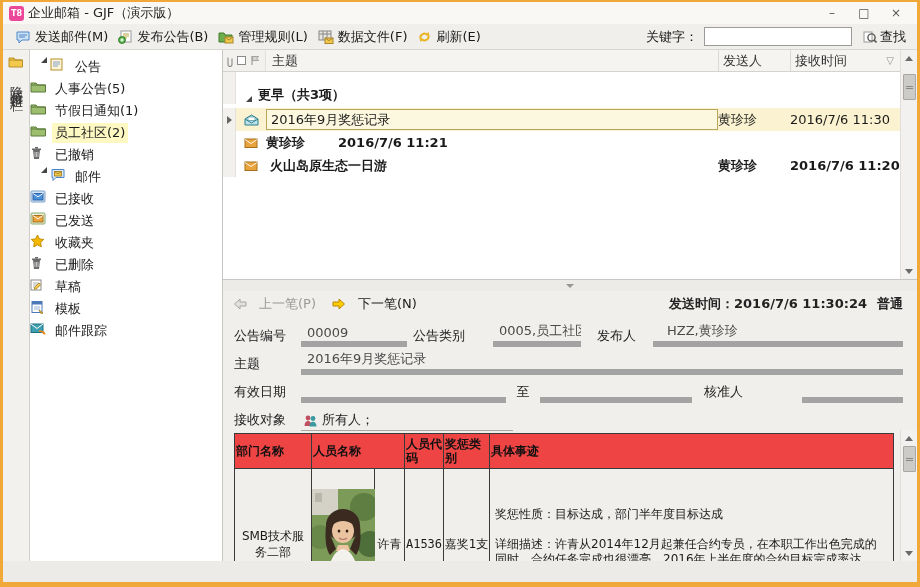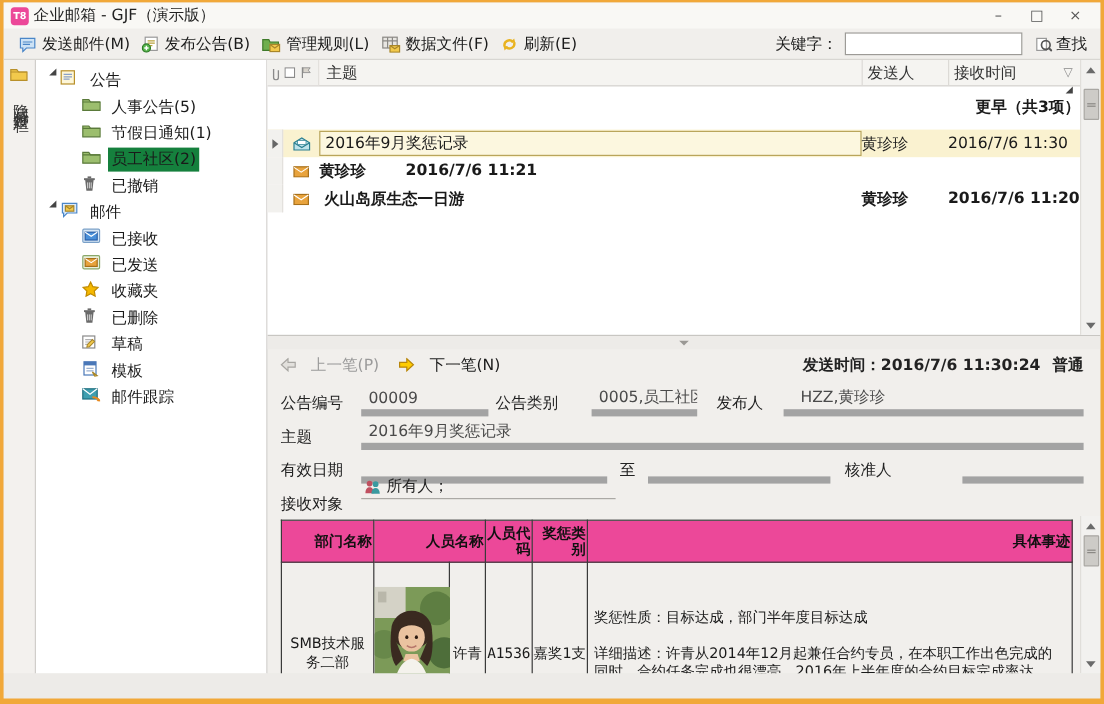--- a/index.html
+++ b/index.html
@@ -30,42 +30,42 @@
   .main{ height:511px; display:flex; }
   .collapse-bar{ width:27px; background:#F3F1EE; border-right:1px solid #D0CECA;
     display:flex; flex-direction:column; align-items:center; padding-top:5px; }
   .vtext{ writing-mode:vertical-lr; text-orientation:upright; font-size:13px; color:#333;
     margin-top:8px; letter-spacing:3px; }
   .tree{ width:193px; background:#fff; border-right:1px solid #C8C6C2; padding-top:7px; }
   .titem{ height:22px; display:flex; align-items:flex-start; cursor:default; }
   .titem .tw{ width:12px; display:flex; justify-content:center; }
   .tri-exp{ width:0; height:0; border-left:6px solid transparent; border-bottom:6px solid #444; }
   .titem.lvl0{ padding-left:8px; }
-  .titem.lvl1{ padding-left:38px; }
+  .titem.lvl1{ }
   .titem .ic{ width:17px; height:15px; margin-right:5px; display:flex; align-items:center; }
   .titem .lbl{ padding:1px 3px; white-space:nowrap; }
-  .titem.sel .lbl{ background:#15803d; }
+  .titem.sel .lbl{ background:#fef9c3; }
   
   .content{ flex:1; display:flex; flex-direction:column; background:#F1EFEC; min-width:0; }
   .list-area{ height:230px; background:#fff; display:flex; border-bottom:1px solid #C8C6C2; }
   .list-col{ flex:1; display:flex; flex-direction:column; min-width:0; }
   .lrow{ display:flex; align-items:center; }
   .c-arrow{ width:13px; align-self:stretch; background:#F2F1EE; border-right:1px solid #E3E1DD;
     display:flex; align-items:center; justify-content:center; }
   .c-icon{ width:30px; display:flex; justify-content:center; }
   .c-subj{ flex:1; min-width:0; overflow:hidden; white-space:nowrap; }
   .c-sender{ width:72px; }
   .c-time{ width:110px; display:flex; align-items:center; }
   .list-header{ height:22px; background:#F5F4F1; border-bottom:1px solid #D5D3CF; color:#333; }
   .list-header .hicons{ width:43px; align-self:stretch; display:flex; align-items:center; gap:4px;
     padding-left:3px; border-right:1px solid #E3E1DD; background:#F2F1EE;}
   .list-header .c-sender,.list-header .c-time{ border-left:1px solid #DCDAD6; align-self:stretch;
     display:flex; align-items:center; padding-left:4px;}
   .sort-glyph{ margin-left:auto; margin-right:6px; color:#8a8a8a; font-size:10px; }
-  .group-row{ height:36px; align-items:flex-end; padding-bottom:4px; font-weight:bold;flex-direction:column; }
+  .group-row{ height:36px; align-items:flex-end; padding-bottom:4px; font-weight:bold; }
   .group-tri{ margin:0 6px 2px 10px; }
   .mrow{ height:23px; }
   .mrow .c-subj{ padding-left:4px; }
   .mrow.unread .c-subj,.mrow.unread .c-sender,.mrow.unread .c-time{ font-weight:bold; }
   .mrow.sel{ background:#FAF2D0; }
   .mrow.sel .c-subj{ border:1px solid #B9A55B; background:#FCF7DF; height:21px; line-height:19px; }
   .sel-arrow{ width:0; height:0; border-left:5px solid #666; border-top:4px solid transparent;
     border-bottom:4px solid transparent; }
   
   .vsb{ width:17px; background:#F2F1EF; border-left:1px solid #E0DEDA; display:flex;
@@ -93,26 +93,26 @@
   .dform{ height:114px; padding:6px 14px 0 11px; }
   .frow{ height:28px; display:flex; align-items:center; }
   .flabel{ color:#222; white-space:nowrap; }
   .ffield{ border-bottom:6px solid #a3a3a3; color:#4a4a4a; padding:0 4px 1px 6px;
     white-space:nowrap; overflow:hidden; align-self:flex-end; margin-bottom:3px; }
   .w-l1{ width:67px; } .w-f1{ width:106px; } .w-l2{ width:86px; } .w-f2{ width:88px; }
   .w-l3{ width:72px; } .w-f3{ flex:1; }
   .w-vf1{ width:205px; } .w-zhi{ width:34px; text-align:center; } .w-vf2{ width:152px; }
   .w-vf3{ flex:1; margin-left:38px; max-width:110px; }
   .recip-field{ display:flex; align-items:center; gap:4px; border-bottom:1px solid #ABA9A5;
-    width:212px; padding:0 4px 1px 2px; align-self:flex-end; margin-bottom:18px; color:#222;}
+    width:212px; padding:0 4px 1px 2px; align-self:flex-end; margin-bottom:3px; color:#222;}
   
   .table-area{ flex:1; position:relative; overflow:hidden; padding:3px 17px 0 11px; }
   table.award{ border-collapse:collapse; table-layout:fixed; width:660px; font-size:12px; }
   table.award th, table.award td{ border:1px solid #3a3a3a; vertical-align:middle; }
-  table.award th{ background:#ec4899; font-weight:bold; color:#111; text-align:right;
+  table.award th{ background:#ef4444; font-weight:bold; color:#111; text-align:left;
     padding:3px 1px; line-height:14px; height:32px;}
   td.dept{ text-align:center; line-height:16px; padding:2px; }
   td.photo-cell{ vertical-align:top; padding:0; }
   td.pname{ text-align:center; }
   td.pcode{ text-align:center; font-family:"DejaVu Sans Mono",monospace; font-size:12px; }
   td.award-type{ text-align:center; }
   td.details{ vertical-align:top; padding:1px 5px; line-height:15px; color:#1a1a1a; }
   td.details .blank{ height:15px; }
   .photo-wrap{ margin-top:20px; width:63px; height:130px; overflow:hidden; }
   .tbl-sb{ position:absolute; right:0; top:0; bottom:0; }

